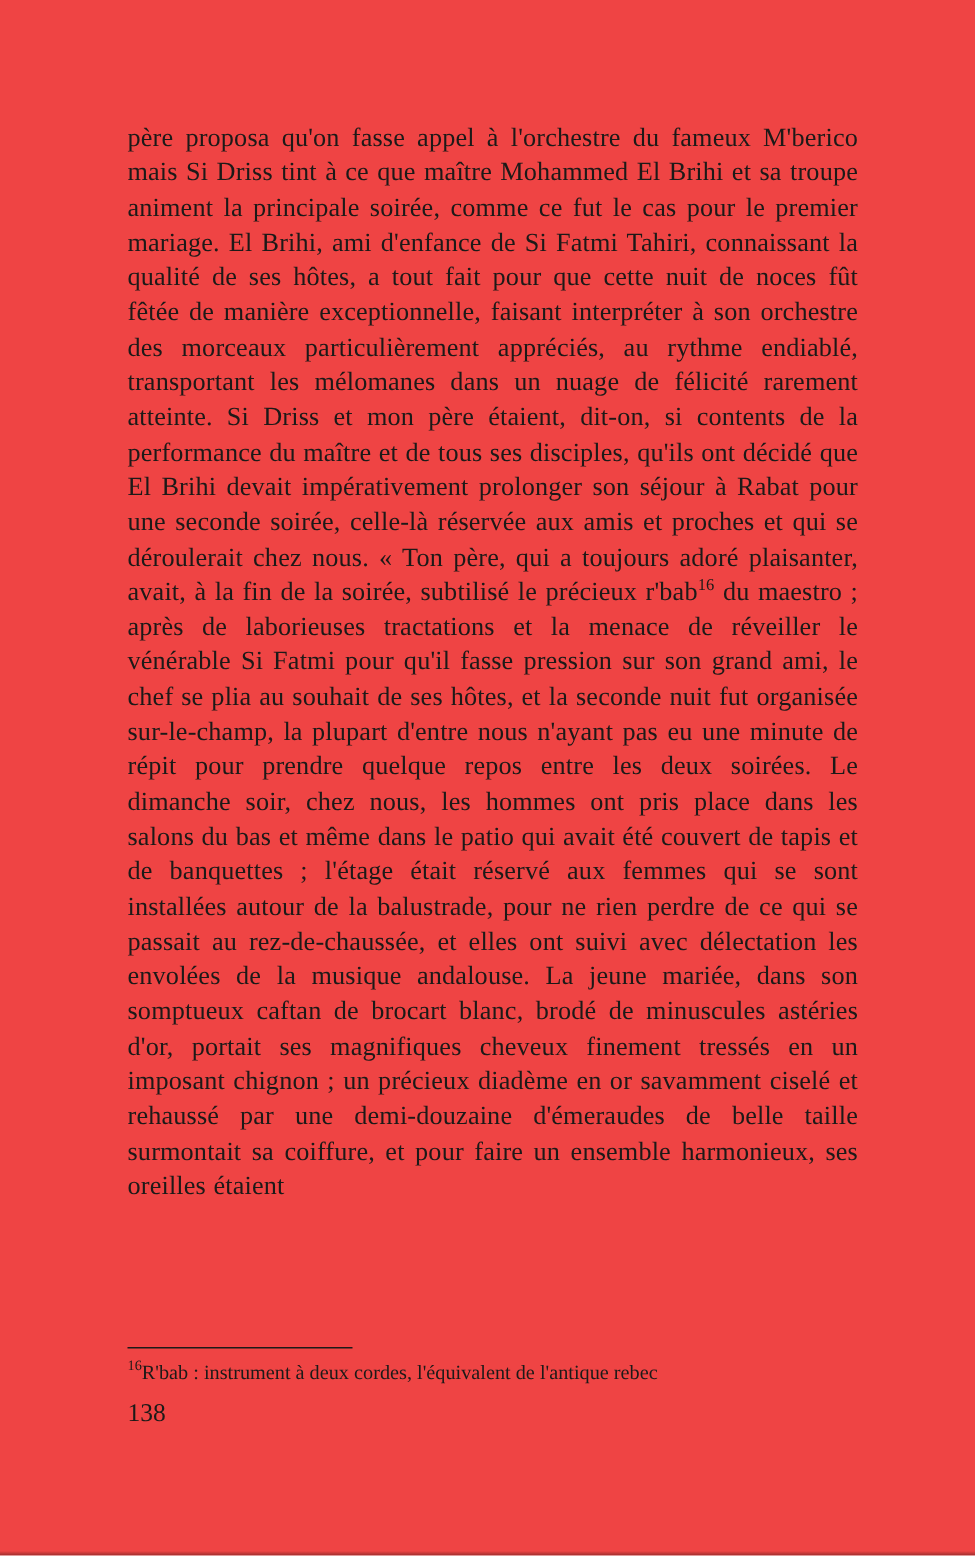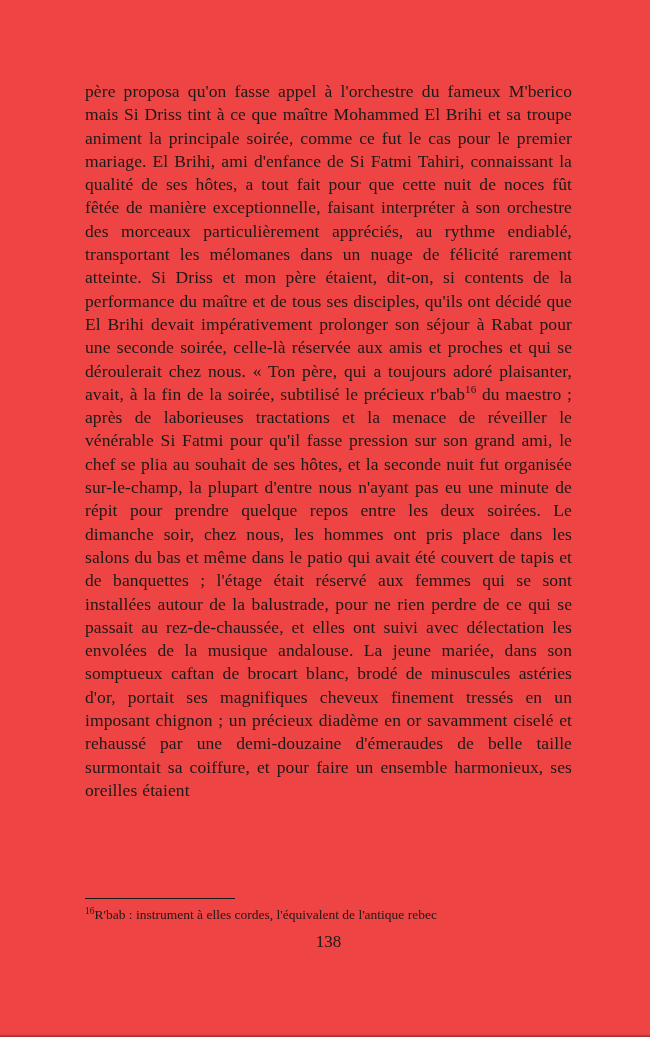--- a/index.html
+++ b/index.html
@@ -56,21 +56,20 @@
   .footnote-line sup {
     font-size: 9.5px;
     line-height: 0;
     vertical-align: super;
   }
   .page-number {
     position: absolute;
     left: 85px;
     top: 932px;
     width: 487px;
-    text-align: center;
     font-size: 17px;
   }
   .page-bottom-edge {
     position: absolute;
     left: 0;
     bottom: 0;
     width: 100%;
     height: 3px;
     background: linear-gradient(to bottom, rgba(0,0,0,0.0), rgba(0,0,0,0.35));
   }
@@ -79,20 +78,20 @@
 <body>
 
 <div class="page">
 
   <div class="text-block">
     <p class="body-paragraph"><span>père proposa qu'on fasse appel à l'orchestre du fameux M'berico mais Si Driss tint à ce que maître Mohammed El Brihi et sa troupe animent la principale soirée, comme ce fut le cas pour le premier mariage. El Brihi, ami d'enfance de Si Fatmi Tahiri, connaissant la qualité de ses hôtes, a tout fait pour que cette nuit de noces fût fêtée de manière exceptionnelle, faisant interpréter à son orchestre des morceaux particulièrement appréciés, au rythme endiablé, transportant les mélomanes dans un nuage de félicité rarement atteinte. Si Driss et mon père étaient, dit-on, si contents de la performance du maître et de tous ses disciples, qu'ils ont décidé que El Brihi devait impérativement prolonger son séjour à Rabat pour une seconde soirée, celle-là réservée aux amis et proches et qui se déroulerait chez nous. « Ton père, qui a toujours adoré plaisanter, avait, à la fin de la soirée, subtilisé le précieux r'bab</span><sup>16</sup><span> du maestro ; après de laborieuses tractations et la menace de réveiller le vénérable Si Fatmi pour qu'il fasse pression sur son grand ami, le chef se plia au souhait de ses hôtes, et la seconde nuit fut organisée sur-le-champ, la plupart d'entre nous n'ayant pas eu une minute de répit pour prendre quelque repos entre les deux soirées. Le dimanche soir, chez nous, les hommes ont pris place dans les salons du bas et même dans le patio qui avait été couvert de tapis et de banquettes ; l'étage était réservé aux femmes qui se sont installées autour de la balustrade, pour ne rien perdre de ce qui se passait au rez-de-chaussée, et elles ont suivi avec délectation les envolées de la musique andalouse. La jeune mariée, dans son somptueux caftan de brocart blanc, brodé de minuscules astéries d'or, portait ses magnifiques cheveux finement tressés en un imposant chignon ; un précieux diadème en or savamment ciselé et rehaussé par une demi-douzaine d'émeraudes de belle taille surmontait sa coiffure, et pour faire un ensemble harmonieux, ses oreilles étaient</span></p>
   </div>
 
   <div class="footnote-area">
     <div class="footnote-rule"></div>
-    <div class="footnote-line"><sup>16</sup><span>R'bab : instrument à elles cordes, l'équivalent de l'antique rebec</span></div>
+    <div class="footnote-line"><sup>16</sup><span>R'bab : instrument à deux cordes, l'équivalent de l'antique rebec</span></div>
   </div>
 
   <div class="page-number">138</div>
 
   <div class="page-bottom-edge"></div>
 
 </div>
 
 </body></html>

